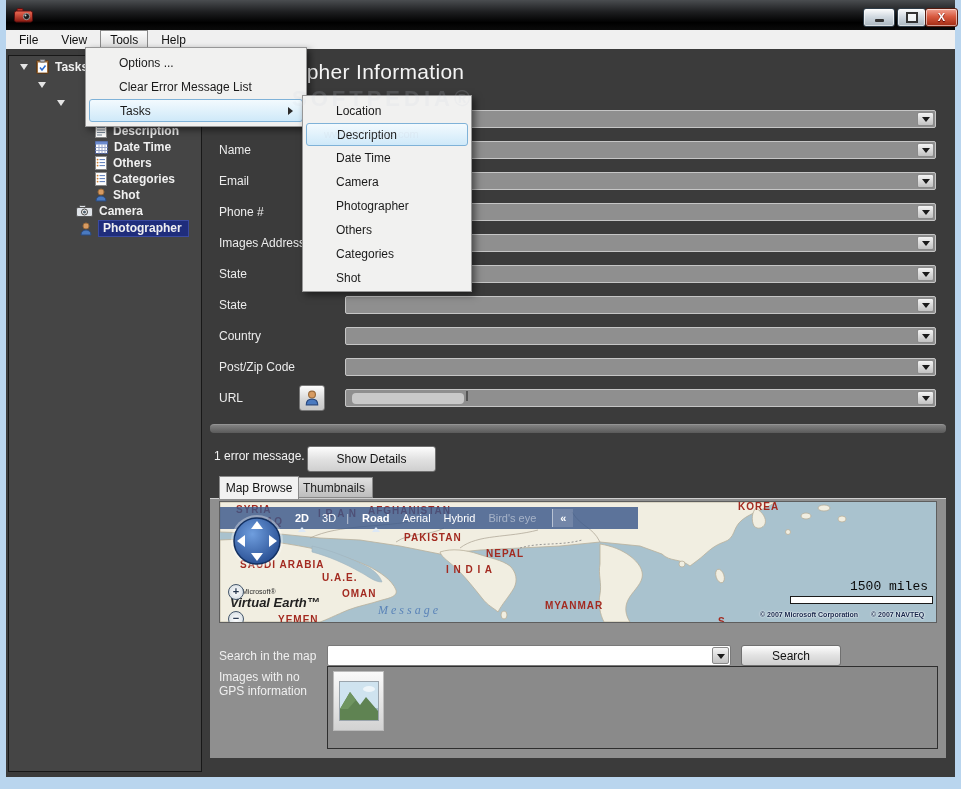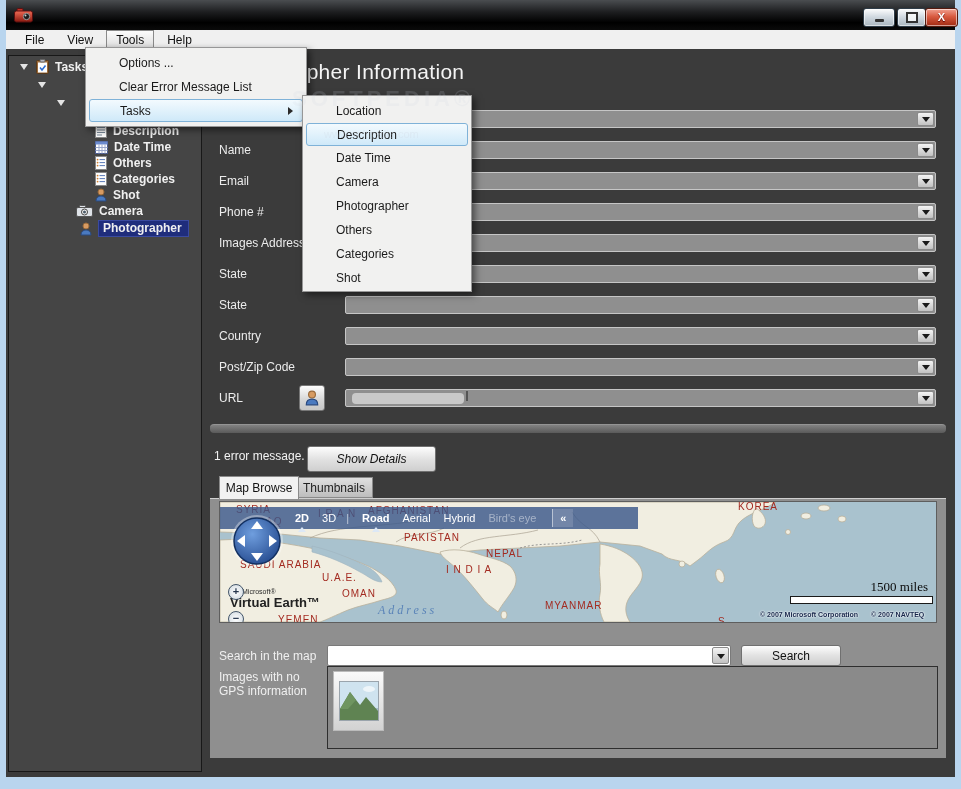--- a/index.html
+++ b/index.html
@@ -11,21 +11,21 @@
     display:flex;align-items:center;color:#fff;font-size:13px;}
   .title-icon{margin:0 7px 0 8px;display:flex;}
   .winbtn{position:absolute;top:8px;height:17px;border:1px solid #2e3c48;border-radius:3px;
     background:linear-gradient(#fdfdfd,#d2dae1 45%,#aab6bf);display:flex;align-items:center;justify-content:center;
     box-shadow:inset 0 0 0 1px rgba(255,255,255,.55);}
   .winbtn.close{background:linear-gradient(#f0a090,#d85a40 45%,#a02a12);border-color:#551a0e;}
   .glyph-minimize{width:9px;height:3px;background:#333;margin-top:6px;border-radius:1px;}
   .glyph-restore{width:8px;height:7px;border:2px solid #333;background:rgba(255,255,255,.7);}
   .glyph-close{font-size:11px;font-weight:bold;color:#fff;text-shadow:0 1px 1px #500;line-height:11px;}
   .menubar{position:absolute;left:6px;top:30px;right:6px;height:19px;background:#f0f0f0;
-    display:flex;align-items:center;font-size:12px;color:#111;border-bottom:1px solid #d8d8d8;padding-left:6px;}
+    display:flex;align-items:center;font-size:12px;color:#111;border-bottom:1px solid #d8d8d8;}
   .menu-item{padding:2px 9px;margin-left:3px;border:1px solid transparent;}
   .menu-item.active{background:linear-gradient(#fcfcfc,#dcdcdc);border:1px solid #8a8a8a;}
   .app-body{position:absolute;left:6px;top:49px;right:6px;bottom:12px;background:#3b3b3b;overflow:hidden;}
   
   .sidebar{position:absolute;left:2px;top:6px;width:192px;height:715px;background:#454545;border:1px solid #181818;}
   .tree-row{position:absolute;display:flex;align-items:center;color:#f0f0f0;font-size:12px;font-weight:bold;white-space:nowrap;}
   .tree-row .ticon{display:flex;margin-right:6px;}
   .tree-sel{background:#1f2d7c;border:1px solid #3a4aa0;padding:0 6px 1px 4px;}
   .exp{position:absolute;width:0;height:0;border-left:4px solid transparent;border-right:4px solid transparent;border-top:6px solid #e4e4e4;}
   
@@ -55,29 +55,29 @@
   .map{position:absolute;left:9px;top:2px;width:716px;height:120px;background:#a9c2ce;border:1px solid #5e5e5e;overflow:hidden;}
   .map-toolbar{position:absolute;left:0;top:5px;height:22px;width:356px;background:rgba(58,88,138,.82);
     color:#fff;display:flex;align-items:center;font-size:11px;z-index:5;}
   .map-tool{margin-left:13px;position:relative;white-space:nowrap;}
   .map-tool.bold{font-weight:bold;}
   .map-tool.dim{color:rgba(255,255,255,.45);}
   .map-tool.divider{color:rgba(255,255,255,.6);margin-left:10px;}
   .map-tool.collapse{margin-left:16px;border-left:1px solid rgba(255,255,255,.5);padding:3px 7px;background:rgba(255,255,255,.14);font-weight:bold;}
   .map-tool.caret::after{content:"";position:absolute;left:50%;margin-left:-4px;bottom:-8px;
     border-left:4px solid transparent;border-right:4px solid transparent;border-bottom:5px solid #dce8f6;}
-  .map-label{position:absolute;font-size:10px;font-weight:normal;color:#a32a20;letter-spacing:1px;z-index:3;white-space:nowrap;}
+  .map-label{position:absolute;font-size:10px;font-weight:bold;color:#a32a20;letter-spacing:1px;z-index:3;white-space:nowrap;}
   .map-label.sea{color:#5b84b8;font-style:italic;font-weight:normal;font-size:12px;letter-spacing:3px;font-family:"Liberation Serif",serif;}
   .compass{position:absolute;left:10px;top:12px;width:54px;height:54px;z-index:6;}
   .zoombtn{position:absolute;left:8px;width:14px;height:14px;border-radius:50%;z-index:6;
     background:radial-gradient(#ffffff,#cdd6dd);border:1px solid #44566a;color:#25354d;
     font-size:11px;line-height:12px;text-align:center;font-weight:bold;}
   .ve-small{position:absolute;left:22px;top:86px;font-size:7px;color:#2a2a2a;z-index:5;}
-  .ve-logo{position:absolute;left:10px;top:93px;font-size:13px;font-weight:bold;color:#222;z-index:5;}
-  .map-scale-text{position:absolute;right:8px;top:77px;font-family:Liberation Serif, serif;font-size:13px;color:#0a0a0a;z-index:4;}
+  .ve-logo{position:absolute;left:10px;top:93px;font-size:13px;font-weight:bold;color:#222;z-index:5;font-style:italic;}
+  .map-scale-text{position:absolute;right:8px;top:77px;font-family:Liberation Mono, monospace;font-size:13px;color:#0a0a0a;z-index:4;}
   .map-scale-bar{position:absolute;left:570px;top:94px;width:141px;height:6px;background:#fff;border:1px solid #1a1a1a;z-index:4;}
   .map-copy{position:absolute;top:109px;font-size:7px;font-weight:bold;color:#15254a;text-shadow:0 0 2px #fff,0 0 2px #fff;z-index:4;}
   
   .panel-label{position:absolute;color:#efefef;font-size:12px;white-space:pre-line;}
   .gps-box{position:absolute;left:117px;top:167px;width:609px;height:81px;background:#8a8a8a;border:1px solid #2e2e2e;}
   .thumb-card{position:absolute;left:5px;top:4px;width:49px;height:58px;background:linear-gradient(#fafafa,#d2d2d2);
     border:1px solid #bbb;display:flex;align-items:center;justify-content:center;}
   .thumb-card svg{border:1px solid #9aa4ac;}
   
   .menu-popup{position:absolute;background:#f1f1f0;border:1px solid #979797;box-shadow:3px 3px 7px rgba(0,0,0,.5);
@@ -304,21 +304,21 @@
         </div>
         <div class="combo" style="left: 339px; top: 340px; width: 591px;">
           <span class="val"></span>
           <span class="redact-blob"></span>
           <span class="dd"></span>
         </div>
       </div>
     <div class="hsep"></div>
 
     <div class="error-text">1 error message.</div>
-    <div class="btn" style="left:301px;top:397px;width:129px;height:26px;font-style:italic;">Show Details</div>
+    <div class="btn" style="left:301px;top:397px;width:129px;height:26px;">Show Details</div>
 
     <div class="tab active" style="left:213px;top:427px;width:80px;height:23px;">Map Browse</div>
     <div class="tab inactive" style="left:289px;top:428px;width:78px;height:21px;">Thumbnails</div>
 
     <div class="tab-panel">
 
       <div class="map">
         <svg width="716" height="120" viewBox="0 0 716 120" style="position:absolute;left:0;top:0;">
           <g fill="#f1eee1" stroke="#b9b09a" stroke-width="0.8">
             <path d="M0,0 H556 C540,10 532,10 522,18 C512,26 516,36 504,40 C492,44 486,52 478,58 L470,64 C460,56 450,60 442,52 L420,44 L380,40 L340,44 L300,46 L260,48 L220,52 L180,44 L140,38 L100,36 L60,32 L0,30 Z"></path>
@@ -362,21 +362,21 @@
             <span class="map-label" style="left: 184px; top: 30px;">PAKISTAN</span>
             <span class="map-label" style="left: 266px; top: 46px;">NEPAL</span>
             <span class="map-label" style="left: 226px; top: 62px;">I N D I A</span>
             <span class="map-label" style="left: 325px; top: 98px;">MYANMAR</span>
             <span class="map-label" style="left: 20px; top: 57px;">SAUDI ARABIA</span>
             <span class="map-label" style="left: 102px; top: 70px;">U.A.E.</span>
             <span class="map-label" style="left: 122px; top: 86px;">OMAN</span>
             <span class="map-label" style="left: 58px; top: 112px;">YEMEN</span>
             <span class="map-label" style="left: 518px; top: -1px;">KOREA</span>
             <span class="map-label" style="left: 498px; top: 114px;">S</span>
-            <span class="map-label sea" style="left: 158px; top: 101px;">Address</span>
+            <span class="map-label sea" style="left: 158px; top: 101px;">Message</span>
           </div>
 
         <div class="compass">
           <svg viewBox="0 0 54 54" width="54" height="54">
             <defs>
                 <radialGradient id="cg" cx="0.4" cy="0.35" r="0.8">
               <stop offset="0" stop-color="#6f9ede"></stop>
                   <stop offset="1" stop-color="#1c4186"></stop>
                 </radialGradient>
               </defs>

